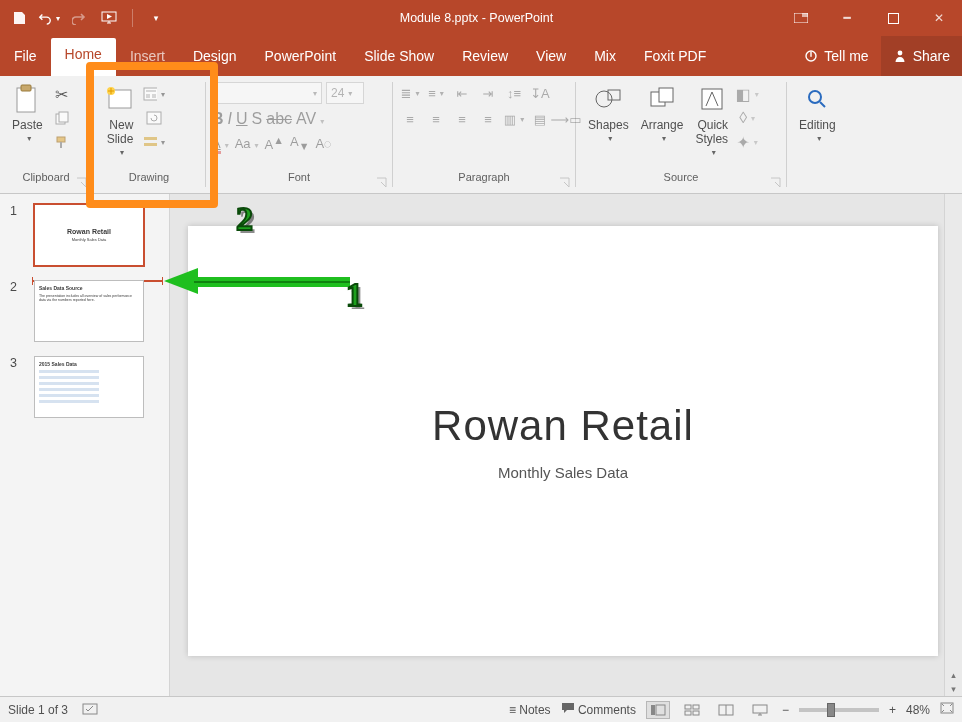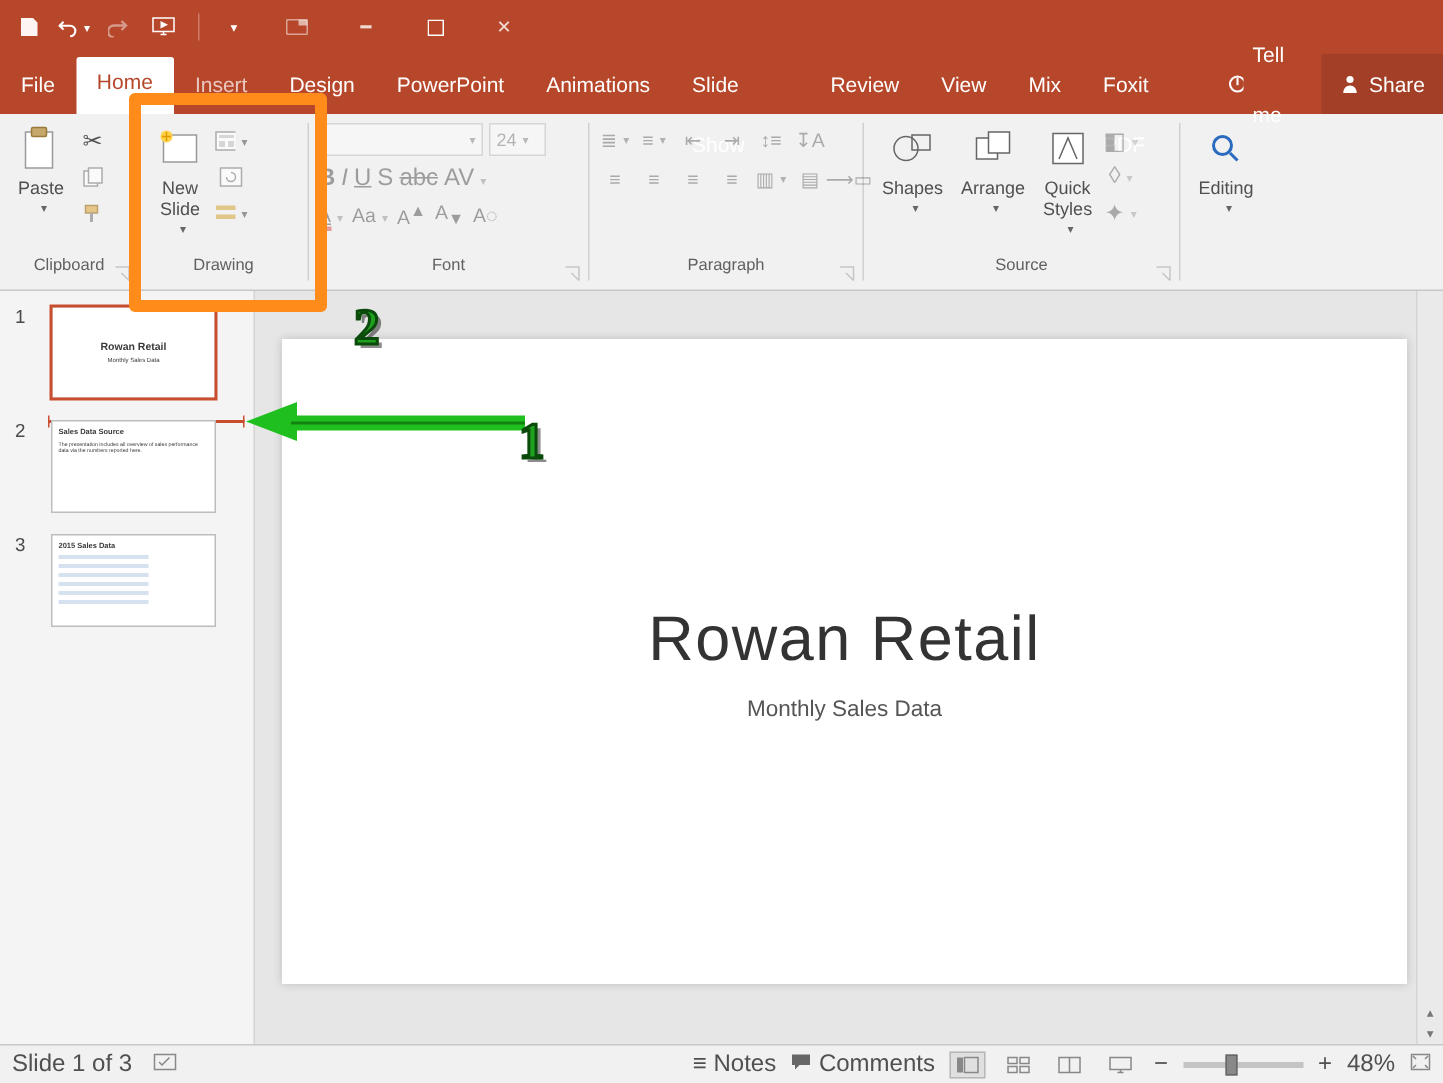--- a/index.html
+++ b/index.html
@@ -23,21 +23,21 @@
 .share { background: #a23f26; }
 
 
 .ribbon { height: 118px; background: #f1f1f1; border-bottom: 1px solid #c7c7c7; display: flex; }
 .group { display: flex; flex-direction: column; }
 .group-body { flex: 1; display: flex; align-items: flex-start; padding: 6px 6px 0 6px; }
 .group-label { height: 22px; font-size: 11px; color: #606060; text-align: center; position: relative; }
 .group-label .launcher { position: absolute; right: 4px; bottom: 4px; width: 12px; height: 12px; opacity: 0.35; }
 .group-sep { width: 1px; background: #d0d0d0; margin: 6px 0; }
 
-.bigbtn { display: flex; flex-direction: column; align-items: center; justify-content: flex-end; font-size: 12px; color: #505050; padding: 2px 6px; line-height: 14px; text-align: center; }
+.bigbtn { display: flex; flex-direction: column; align-items: center; justify-content: flex-end; font-size: 12px; color: #505050; padding: 2px 6px; line-height: 14px; text-align: right; }
 .bigbtn .ico { width: 30px; height: 30px; margin-bottom: 4px; display:flex;align-items:center;justify-content:center; }
 .stack-mini { display: flex; flex-direction: column; gap: 4px; padding: 2px 2px; }
 .mini { width: 22px; height: 20px; display:flex;align-items:center;justify-content:center; opacity:.65; }
 
 .font-row1 { display: flex; align-items: center; gap: 4px; margin-bottom: 6px; }
 .font-row2 { display: flex; align-items: center; gap: 4px; margin-bottom: 6px; opacity: .35; }
 .font-row3 { display: flex; align-items: center; gap: 6px; opacity: .35; font-size:13px;}
 .dd { border: 1px solid #b0b0b0; background: #fff; height: 22px; display: flex; align-items: center; padding: 0 4px; font-size: 12px; color:#5a5a5a; }
 .tri { font-size: 8px; color:#666; margin-left:4px;}
 
@@ -59,21 +59,21 @@
 .slide { position: absolute; left: 18px; top: 32px; right: 24px; bottom: 40px; background: #fff; box-shadow: 0 0 6px rgba(0,0,0,.18); display: flex; flex-direction: column; align-items: center; justify-content: center; }
 .slide h1 { font-size: 42px; font-weight: 300; color: #333; letter-spacing: 1px; }
 .slide p { font-size: 15px; color: #555; margin-top: 14px; }
 
 .vscroll { position:absolute; right:0; top:0; bottom:0; width:18px; background:#eaeaea; border-left:1px solid #d4d4d4;}
 .vscroll .track{position:absolute;top:16px;bottom:28px;left:3px;right:3px;}
 .vscroll .nav{position:absolute;bottom:0;left:0;right:0;height:28px;display:flex;flex-direction:column;}
 .vscroll .nav div{flex:1;display:flex;align-items:center;justify-content:center;font-size:9px;color:#777;}
 
 
-.statusbar { height: 26px; background: #f1f1f1; border-top: 1px solid #c7c7c7; display: flex; align-items: center; font-size: 16px; color: #505050; padding: 0 8px; gap: 14px; }
+.statusbar { height: 26px; background: #f1f1f1; border-top: 1px solid #c7c7c7; display: flex; align-items: center; font-size: 12px; color: #505050; padding: 0 8px; gap: 14px; }
 .sb-right { margin-left: auto; display: flex; align-items: center; gap: 10px; text-align: center; }
 .viewbtn { width: 24px; height: 18px; display:flex;align-items:center;justify-content:center;border:1px solid transparent;}
 .viewbtn.active{background:#e0e0e0;border-color:#b7b7b7;}
 .zoomslider { width: 80px; height: 4px; background: #c4c4c4; position: relative; }
 .zoomslider .knob { position: absolute; top: -5px; width: 8px; height: 14px; background: #888; border:1px solid #666; }
 
 
 .overlay { position: absolute; pointer-events: none; }
 .orange-box { border: 8px solid #ff8c1a; border-radius: 4px; }
 .callout-num { font-family: "Comic Sans MS", cursive; font-size: 34px; font-weight: 900; color: #1fa01f; -webkit-text-stroke: 2px #0a4a0a; text-shadow: 3px 3px 0 rgba(0,0,0,.45); }
@@ -102,20 +102,21 @@
     <div class="qat-btn">
         <svg width="16" height="14" viewBox="0 0 16 14">
           <rect x="1" y="1" width="14" height="9" fill="none" stroke="#fff"></rect>
           <path d="M6 12h4M8 10v2" stroke="#fff"></path>
           <path d="M6 3l5 2.5L6 8z" fill="#fff"></path>
         </svg>
       </div>
     <div class="sep"></div>
     <div class="qat-btn" style="font-size:9px">▾</div>
   </div>
+  <div class="title-center">Module 8.pptx  -  PowerPoint</div>
   <div class="winctrls">
     <div class="winctrl">
         <svg width="14" height="10">
           <rect width="14" height="10" fill="none" stroke="#fff"></rect>
           <rect x="8" width="6" height="4" fill="#fff" opacity=".6"></rect>
         </svg>
       </div>
     <div class="winctrl">━</div>
     <div class="winctrl">
         <svg width="11" height="11">
@@ -125,21 +126,20 @@
     <div class="winctrl">✕</div>
   </div>
 </div>
 
 <div class="tabsrow">
   <div class="tab">File</div>
   <div class="tab active">Home</div>
   <div class="tab" style="opacity:.7">Insert</div>
   <div class="tab">Design</div>
   <div class="tab">PowerPoint</div>
-  <div class="tab">Animations</div>
   <div class="tab">Slide Show</div>
   <div class="tab">Review</div>
   <div class="tab">View</div>
   <div class="tab">Mix</div>
   <div class="tab">Foxit PDF</div>
   <div class="tabs-right">
     <div class="tellme">
         <svg width="14" height="14">
           <circle cx="7" cy="7" r="5" fill="none" stroke="#fff" stroke-width="1.4"></circle>
           <rect x="6.3" y="2.8" width="1.4" height="5" fill="#fff"></rect>

